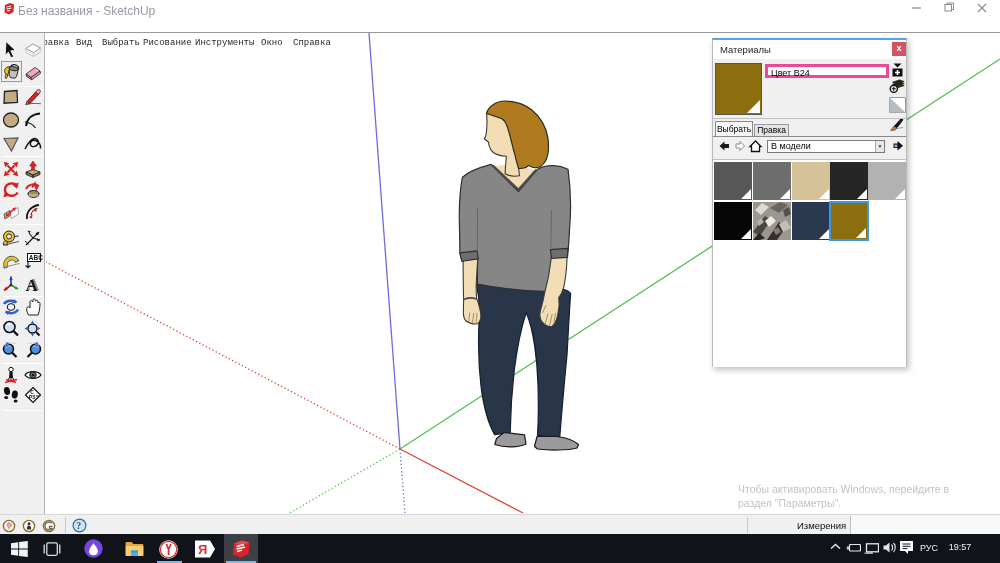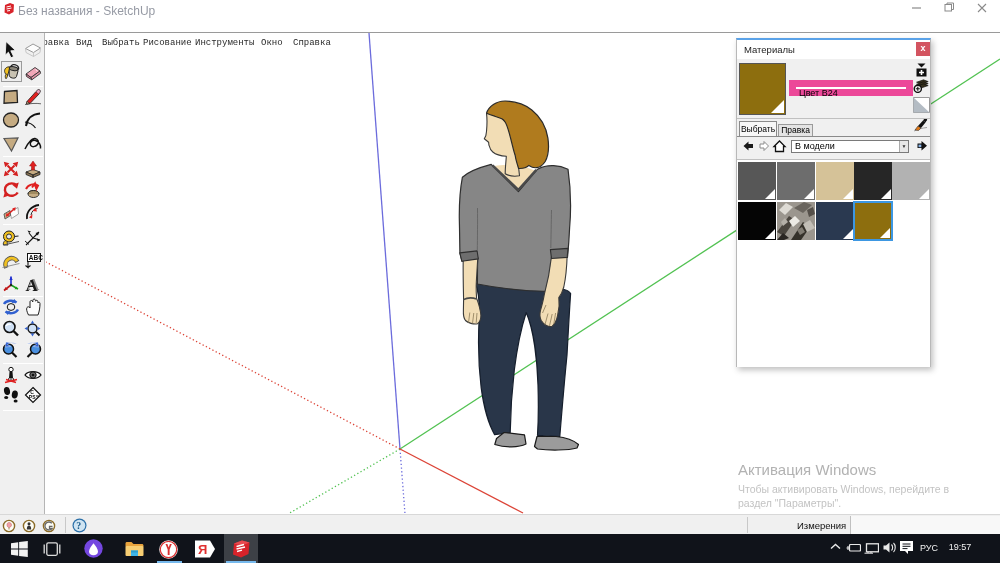--- a/index.html
+++ b/index.html
@@ -17,26 +17,26 @@
   #toolbar { left:0; top:33px; width:45px; height:481px; background:#f0f0f0; border-right:1px solid #b5b5b5; }
   .ticon { position:absolute; width:20px; height:20px; }
   .tsep { position:absolute; left:3px; width:40px; height:1px; background:#cfcfcf; border-bottom:1px solid #fff; }
   #bucketsel { position:absolute; left:1px; top:28px; width:21px; height:21px; background:#eeeeee; border:1px solid #9a9a9a; }
   
   #canvas { left:46px; top:33px; width:954px; height:481px; background:#fff; overflow:hidden; }
   
   #wm1 { left:692px; top:428px; font-size:15px; color:#b2b2b2; }
   #wm2 { left:692px; top:449px; font-size:10.5px; color:#c3c3c3; line-height:14px; }
   
-  #panel { left:736px; top:38px; width:195px; height:329px; background:#f0f0f0; border:1px solid #b8b8b8; border-top:2px solid #5aa2e8; box-shadow:2px 3px 6px rgba(0,0,0,0.25); }
+  #panel { left:712px; top:38px; width:195px; height:329px; background:#f0f0f0; border:1px solid #b8b8b8; border-top:2px solid #5aa2e8; box-shadow:2px 3px 6px rgba(0,0,0,0.25); }
   #ptitle { left:0; top:0; width:193px; height:19px; background:#fff; }
   #ptitle span { position:absolute; left:7px; top:4px; font-size:9.5px; color:#222; }
   #pclose { left:179px; top:2px; width:14px; height:14px; background:#d35460; color:#fff; font-size:9px; text-align:center; line-height:13px; font-weight:bold; }
   #pswatch { left:2px; top:23px; width:47px; height:52px; background:#8d6e0e; border:1px solid #555; }
-  #pname { left:52px; top:24px; width:124px; height:14px; background:#fff; border:7px solid #ec4899; font-size:9px; padding:1px 3px; color:#000;margin-top:16px; }
+  #pname { left:52px; top:24px; width:124px; height:14px; background:#fff; border:3px solid #ec4899; font-size:9px; padding:1px 3px; color:#000; }
   #psep1 { left:0; top:78px; width:193px; height:1px; background:#c0c0c0; }
   .ptab { position:absolute; font-size:8.5px; color:#000; }
   #ptab1 { left:2px; top:81px; width:38px; height:15px; background:#f7f7f7; border:1px solid #8a8a8a; border-bottom:none; text-align:center; line-height:14px; z-index:2; }
   #ptab2 { left:41px; top:84px; width:35px; height:12px; background:#e4e4e4; border:1px solid #9a9a9a; border-bottom:none; text-align:center; line-height:11px; }
   #ptabline { left:0; top:96px; width:193px; height:1px; background:#8a8a8a; }
   #pdrop { left:54px; top:100px; width:118px; height:13px; background:#fff; border:1px solid #7a7a7a; font-size:9px; padding:0px 3px; color:#000; }
   #pdroparrow { left:162px; top:101px; width:9px; height:11px; background:#e8e8e8; border-left:1px solid #aaa; text-align:center; font-size:5px; line-height:11px; color:#333; }
   #pswatches { left:0px; top:119px; width:193px; height:208px; background:#fff; border-top:1px solid #c0c0c0; }
   .sw { position:absolute; width:38px; height:38px; }
   .swtri { position:absolute; right:1px; bottom:1px; width:0; height:0; border-style:solid; border-width:0 0 10px 10px; border-color:transparent transparent #fff transparent; }
@@ -92,21 +92,20 @@
         <path d="M463.4,299.6 C467,297.7 472.5,297.5 476.7,299" fill="none" stroke="#4a4a4a" stroke-width="1.6"></path>
         <path d="M468.5,322.8 L469.8,312.5 M472.5,323.5 L473.8,313 M476.2,322.8 L477,313" fill="none" stroke="#8a7a58" stroke-width="0.8"></path>
 
         <path d="M551.5,256.4 L567.2,255 C566.8,267 565.8,278 563.8,287 C562.5,292 560.5,295.5 558.8,297.5 C559.5,303 559,310 557.7,315 C556.8,319.5 554.8,324 552.2,326.2 C548.5,327.5 544,325 541.2,320.5 C539.8,317.5 539.6,313.5 540.6,310 C542,305 543.5,299.5 544.1,295.3 C547.5,283 550,270 551.5,256.4 Z" fill="#f2ddb5" stroke="#3a3a3a" stroke-width="1.1"></path>
         <path d="M545,324.5 L548,313.5 M549.5,325.8 L552.2,314 M553.8,324 L555.6,313 M542.5,313 L546,305" fill="none" stroke="#8a7a58" stroke-width="0.8"></path>
 
         <path d="M459.8,252.9 L477.1,250.9 L478.3,258.9 L461.9,261.3 Z" fill="#6e6e6e" stroke="#2f2f2f" stroke-width="1.1"></path>
         <path d="M550.4,249.6 L568,248.4 L567.2,257.4 L551.5,258.5 Z" fill="#6e6e6e" stroke="#2f2f2f" stroke-width="1.1"></path>
       </g>
     </svg>
-    <div class="abs" id="wm1">Активация Windows</div>
     <div class="abs" id="wm2">Чтобы активировать Windows, перейдите в<br>раздел "Параметры".</div>
   </div>
 
   <div id="titlebar" class="abs">
     <svg class="abs" style="left:4px;top:3px" width="11" height="12" viewBox="0 0 11 12">
         <path d="M1 2 L6 0 L10 1.5 L9.5 9 L5 11.5 L0.5 9.5 Z" fill="#d8232a"></path>
         <path d="M2.5 4 L7 3 M2.5 6 L7.5 5 M3 8 L6 7.5" stroke="#fff" stroke-width="1"></path>
       </svg>
     <span class="abs" id="titletext">Без названия - SketchUp</span>
     <svg class="abs" style="left:905px;top:0" width="90" height="16" viewBox="0 0 90 16">

